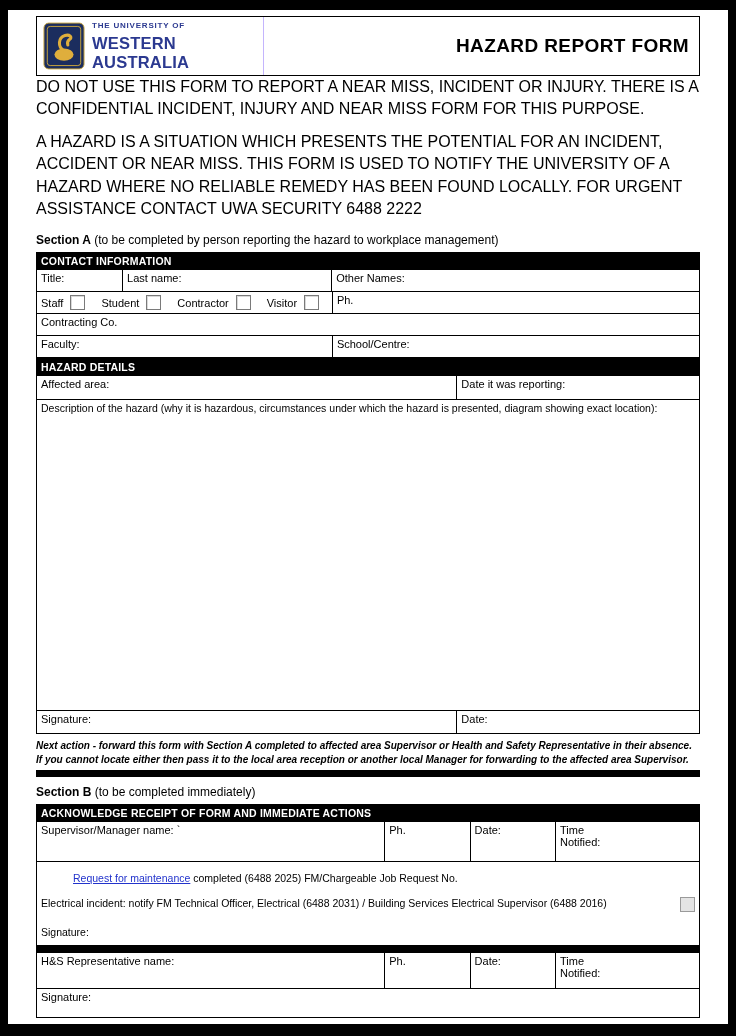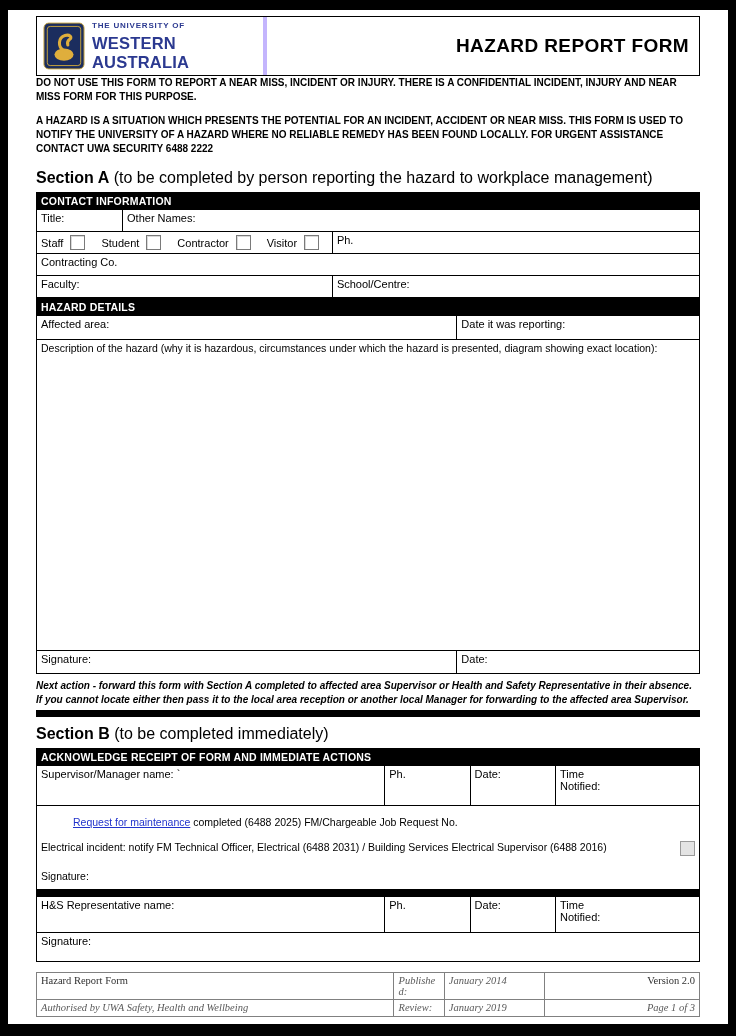--- a/index.html
+++ b/index.html
@@ -5,30 +5,30 @@
 <style>
   html,body{margin:0;padding:0;background:#ffffff;}
   .page{
     width:736px;height:1036px;box-sizing:border-box;background:#fff;
     border:8px solid #000;border-top-width:10px;border-bottom-width:12px;
     padding:6px 28px 0 28px;overflow:hidden;
     font-family:"Liberation Sans",sans-serif;color:#000;
   }
   
   .header-box{display:flex;border:1px solid #000;height:58px;}
-  .logo-cell{width:214px;border-right:4px solid #c4b5fd;display:flex;align-items:center;padding:4px 6px;gap:7px;}
+  .logo-cell{width:214px;border-right:1px solid #c4b5fd;display:flex;align-items:center;padding:4px 6px;gap:7px;}
   .crest{width:42px;height:48px;flex:none;}
   .wm1{color:var(--uwa-blue);font-size:8px;font-weight:bold;letter-spacing:0.8px;}
   .wm2{color:var(--uwa-blue);font-size:16.5px;font-weight:bold;letter-spacing:0.2px;margin-top:4px;}
   .title-cell{flex:1;display:flex;align-items:center;justify-content:flex-end;padding-right:10px;}
   .form-title{font-size:19px;font-weight:bold;margin:0;letter-spacing:0.4px;}
   
   .tab-note{font-size:8px;color:#8c8c8c;text-align:center;letter-spacing:0.5px;margin:4px 0 10px;}
-  .warning{font-size:10px;font-weight:bold;line-height:1.4;margin:0 0 10px;}
-  .section-heading{font-size:16px;margin:13px 0 5px;}
+  .warning{font-size:16px;font-weight:normal;line-height:1.4;margin:0 0 10px;}
+  .section-heading{font-size:12px;margin:13px 0 5px;}
   .section-heading.sb{margin-top:8px;}
   .bar{background:var(--section-bar-bg);color:#fff;font-weight:bold;font-size:10.5px;padding:3px 5px;letter-spacing:0.2px;}
   
   .frow{display:flex;}
   .fcell{padding:2px 4px;border-right:1px solid #000;box-sizing:border-box;}
   .fcell:last-child{border-right:none;}
   .ftable{border:1px solid #000;border-top:none;font-size:11px;}
   .ftable .frow + .frow{border-top:1px solid #000;}
   .lbl{display:inline-block;}
   .r21{min-height:21px;} .r23{min-height:23px;} .r22{min-height:22px;}
@@ -94,20 +94,21 @@
   <p class="warning">DO NOT USE THIS FORM TO REPORT A NEAR MISS, INCIDENT OR INJURY.  THERE IS A CONFIDENTIAL INCIDENT, INJURY AND NEAR MISS FORM FOR THIS PURPOSE.</p>
   <p class="warning">A HAZARD IS A SITUATION WHICH PRESENTS THE POTENTIAL FOR AN INCIDENT, ACCIDENT OR NEAR MISS. THIS FORM IS USED TO NOTIFY THE UNIVERSITY OF A HAZARD WHERE NO RELIABLE REMEDY HAS BEEN FOUND LOCALLY. FOR URGENT ASSISTANCE CONTACT UWA SECURITY 6488 2222</p>
 
   <div class="section-heading"><b>Section A</b><span> (to be completed by person reporting the hazard to workplace management)</span></div>
 
   <div class="bar">CONTACT INFORMATION</div>
 
   <div class="ftable">
     <div class="frow r21">
       <div class="fcell cw-title"><span class="lbl">Title:</span></div>
+      <div class="fcell cw-lastname"><span class="lbl">Last name:</span></div>
       <div class="fcell cw-rest"><span class="lbl">Other Names:</span></div>
     </div>
     <div class="frow r21">
       <div class="fcell cw-roles roles">
         <span class="role-group">
           <span class="lbl">Staff</span>
           <span class="checkbox"></span>
         </span>
         <span class="role-group">
           <span class="lbl">Student</span>

